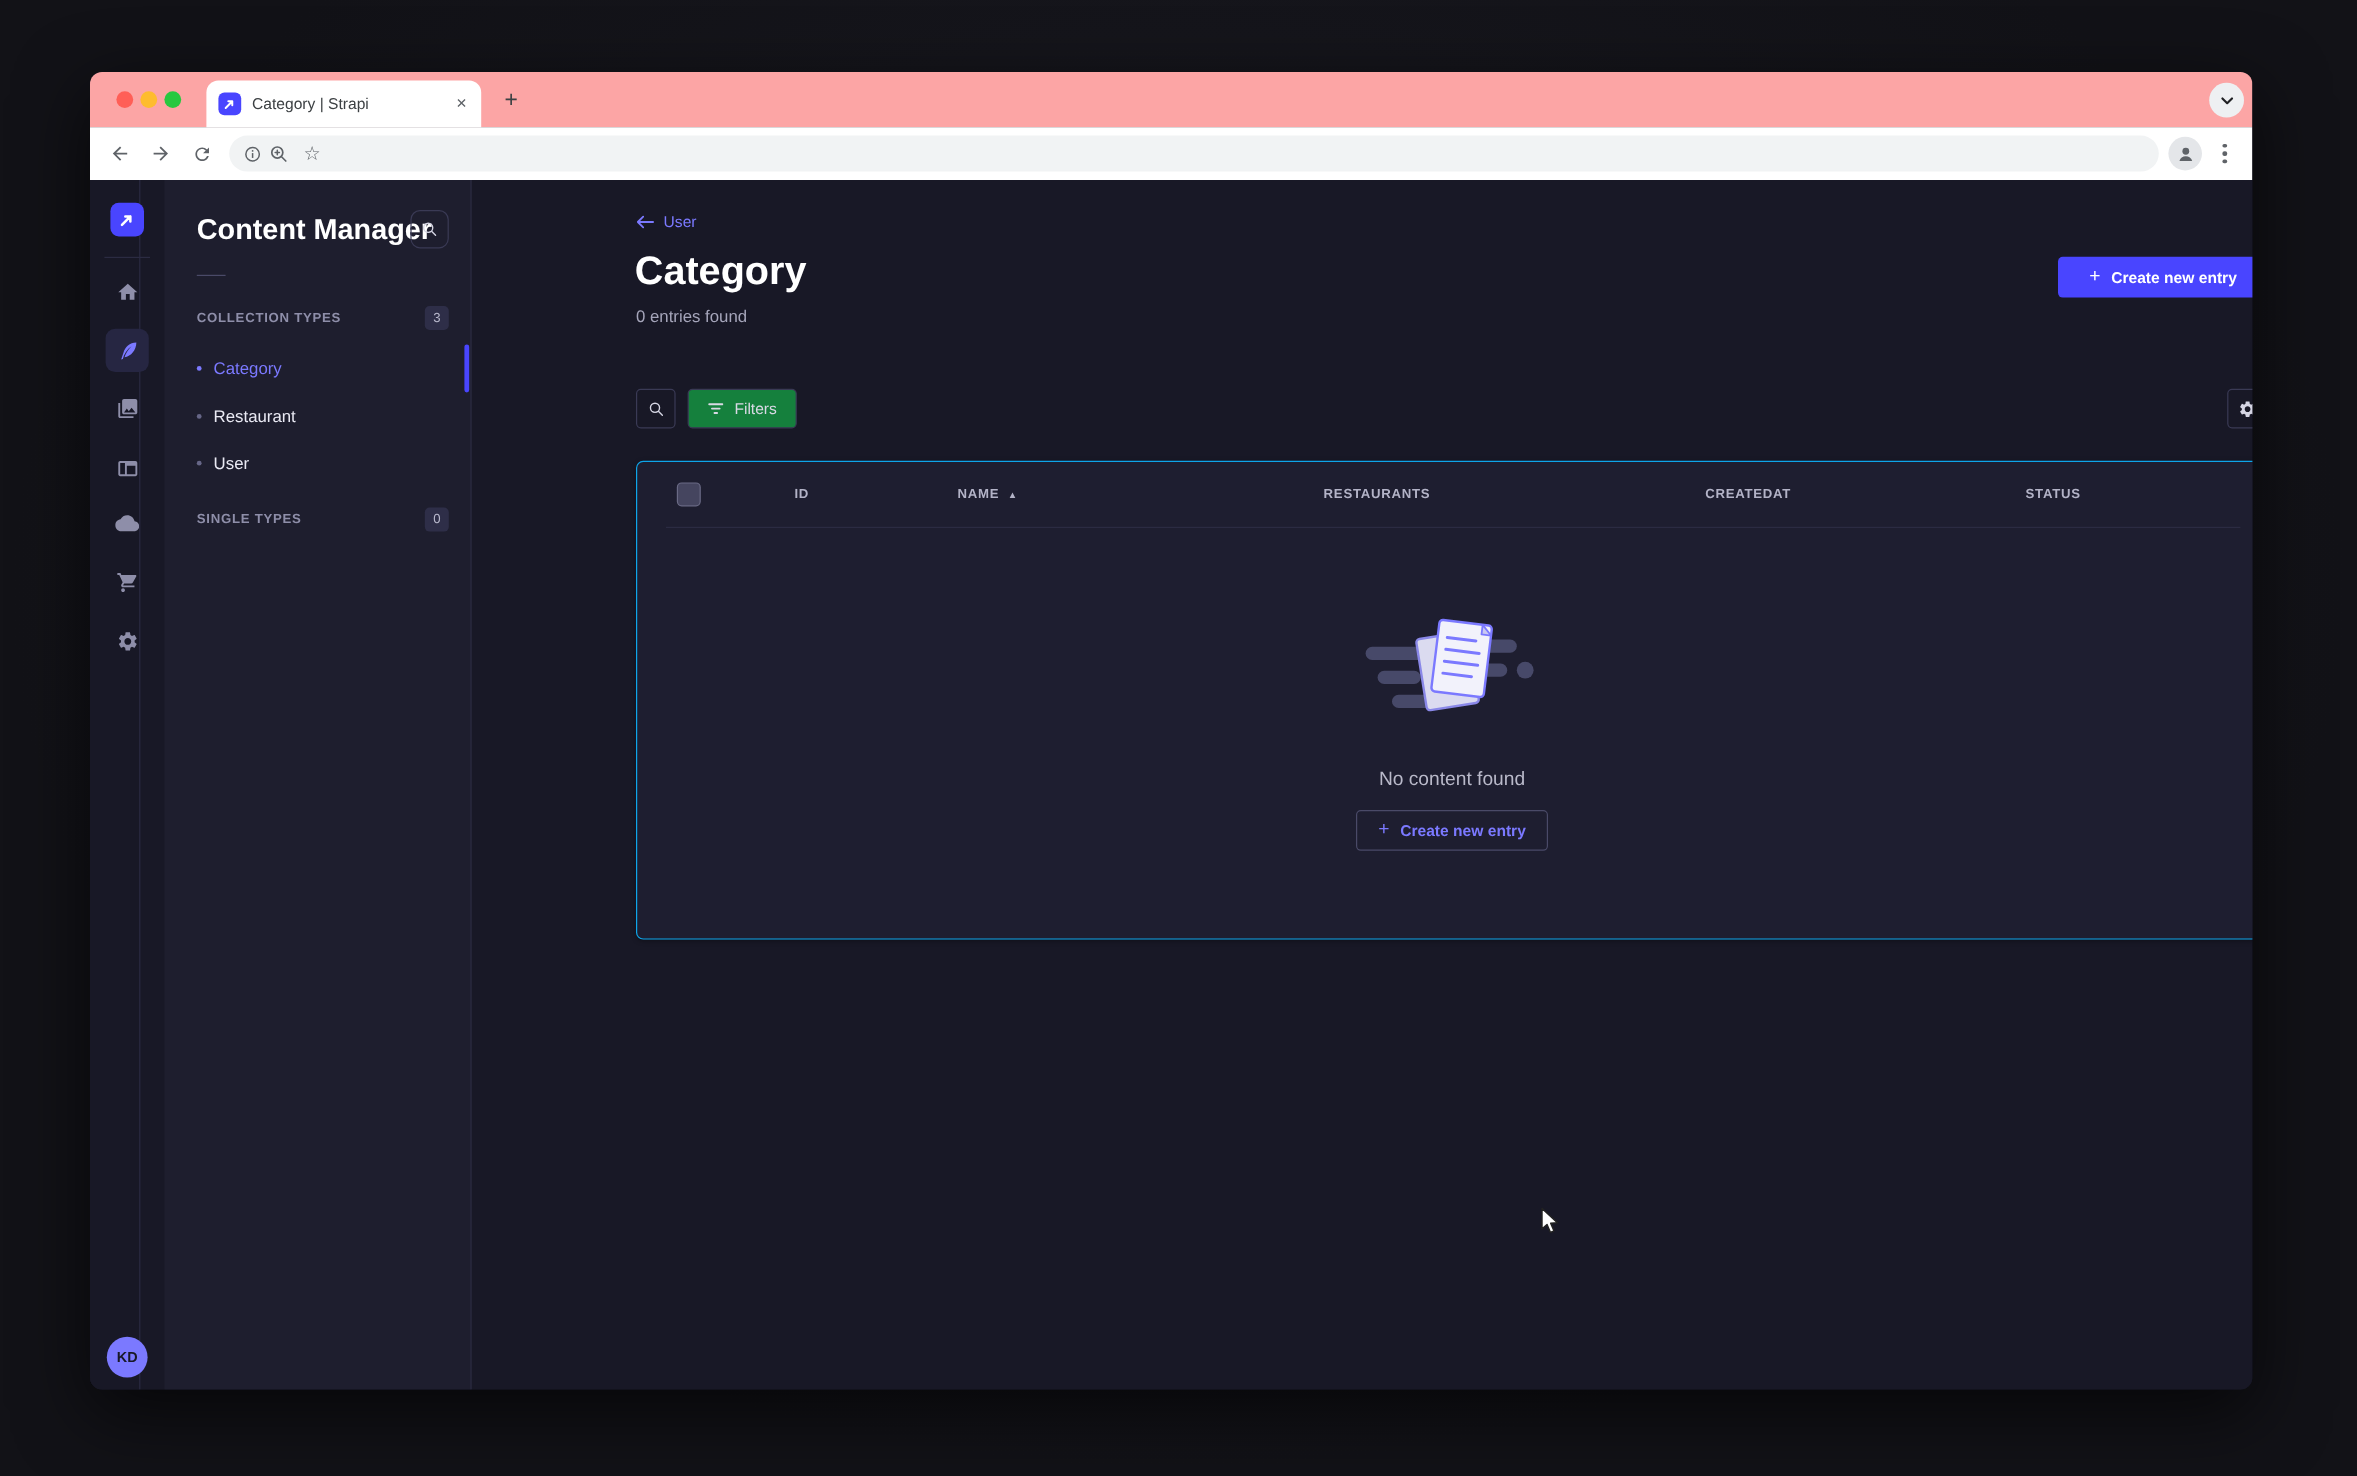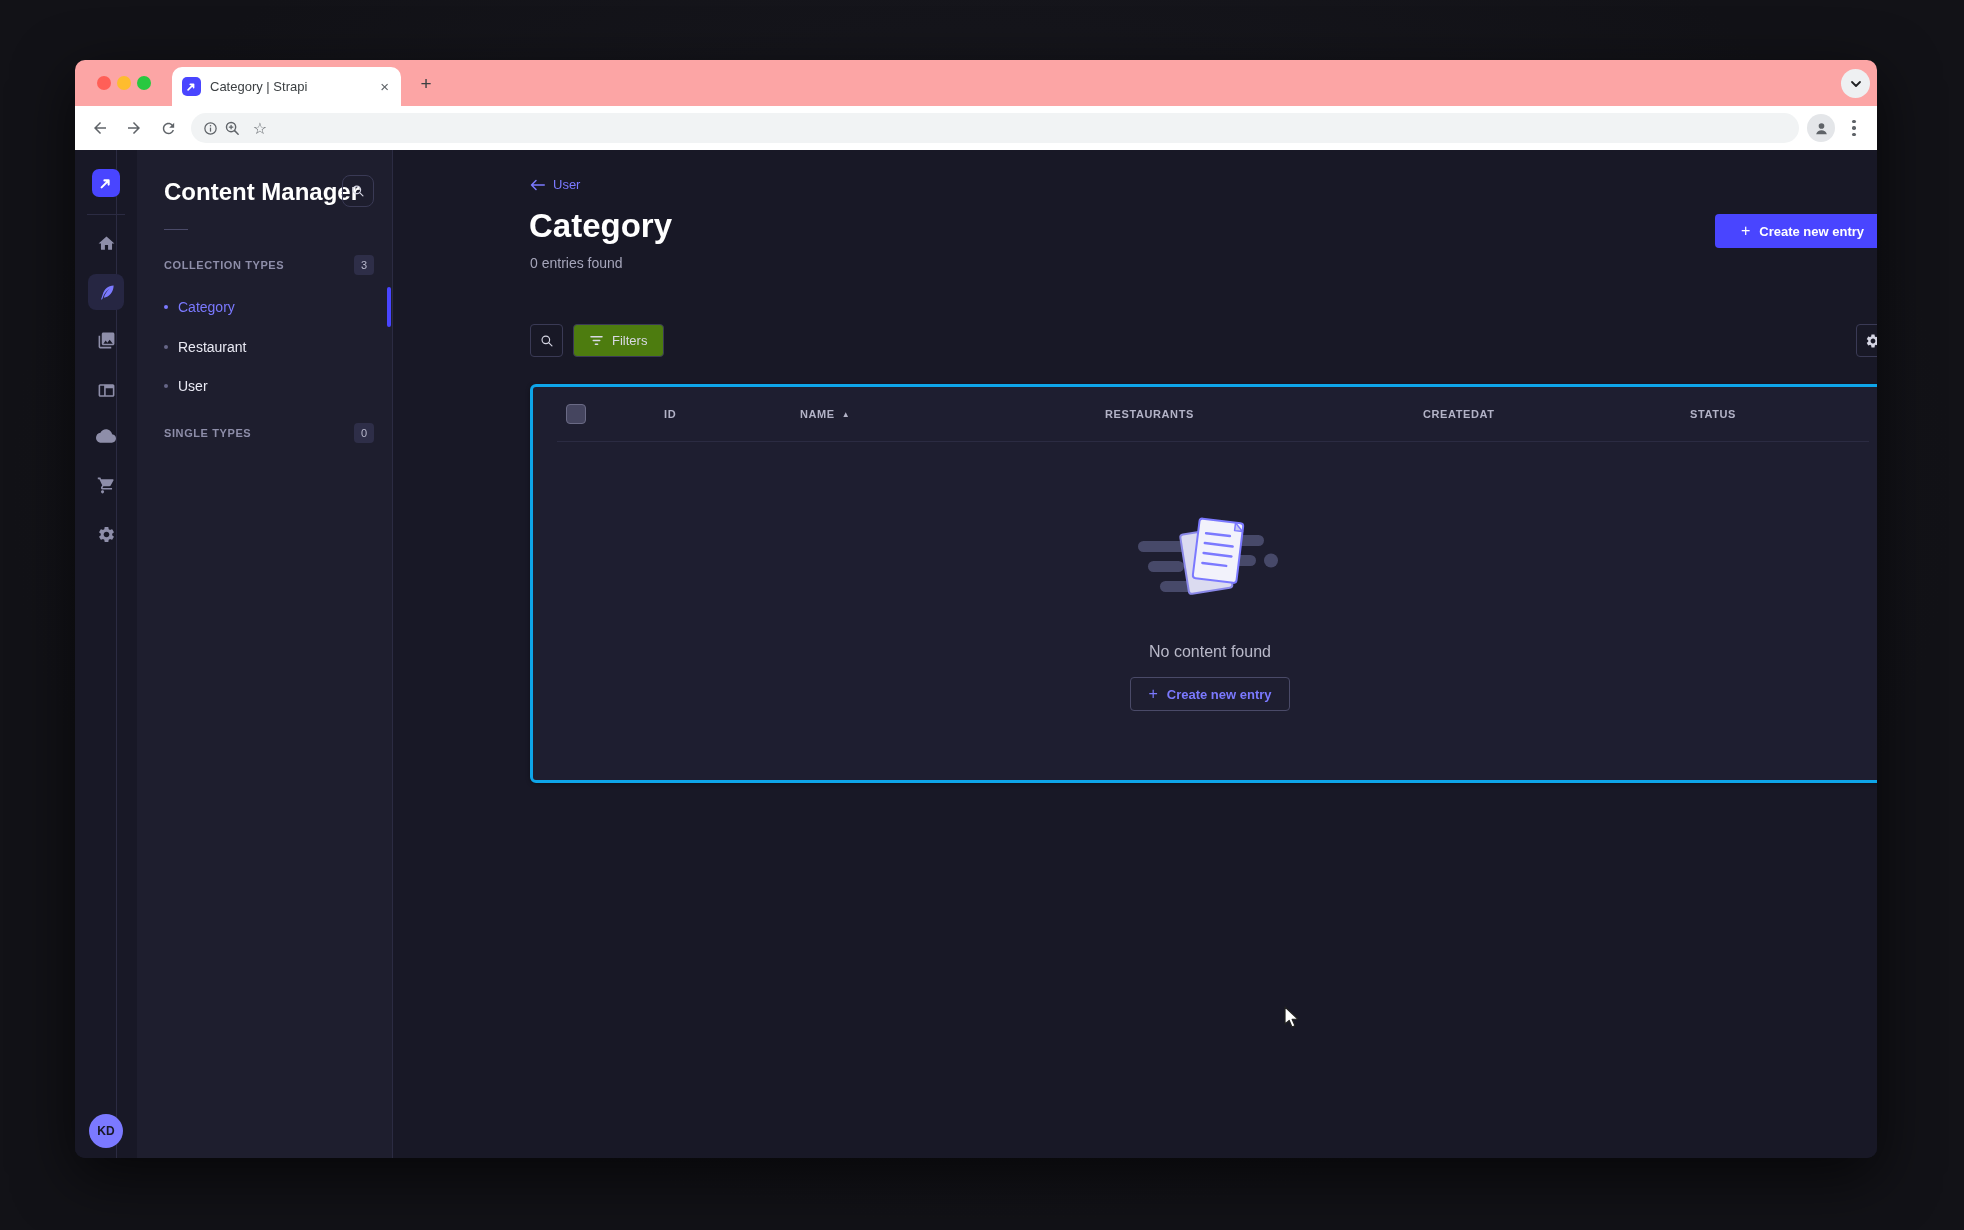--- a/index.html
+++ b/index.html
@@ -63,24 +63,24 @@
   .main { position:absolute; left:318px; top:0; width:1484px; height:100%; }
   .back-link { position:absolute; left:137px; top:27px; display:flex; align-items:center; gap:8px; font-size:13px; color:#7b79ff; }
   .page-title { position:absolute; left:136px; top:57px; font-size:33px; font-weight:700; color:#ffffff; }
   .page-subtitle { position:absolute; left:137px; top:105px; font-size:14px; color:#a5a5ba; }
   .btn-primary { position:absolute; left:1322px; top:64px; width:175px; height:34px; background:#4945ff; border-radius:4px; display:flex; align-items:center; justify-content:center; gap:9px; font-size:13px; font-weight:600; color:#ffffff; border:none; }
   .plus-glyph { font-size:16px; font-weight:400; line-height:1; }
 
   .tools-row { position:absolute; top:174px; left:0; width:100%; height:33px; }
   .icon-btn { position:absolute; width:33px; height:33px; border:1px solid #3a3a55; border-radius:4px; background:transparent; display:flex; align-items:center; justify-content:center; color:#d5d5e3; }
   .tools-search { left:137px; top:0; }
-  .btn-filters { position:absolute; left:180px; top:0; height:33px; padding:0 16px; background:#4d7c0f; border:1px solid #3a3a55; border-radius:4px; display:flex; align-items:center; gap:9px; font-size:13px; color:#d9d9e5; }
+  .btn-filters { position:absolute; left:180px; top:0; height:33px; padding:0 16px; background:#15803d; border:1px solid #3a3a55; border-radius:4px; display:flex; align-items:center; gap:9px; font-size:13px; color:#d9d9e5; }
   .tools-settings { left:1463px; top:0; }
 
-  .card { position:absolute; left:137px; top:234px; width:1360px; height:399px; background:#1e1e30; border:3px solid #0ea5e9; border-radius:6px; box-shadow:0 1px 4px rgba(0,0,0,.35);padding-left:12px; }
+  .card { position:absolute; left:137px; top:234px; width:1360px; height:399px; background:#1e1e30; border:1px solid #0ea5e9; border-radius:6px; box-shadow:0 1px 4px rgba(0,0,0,.35);padding-left:12px; }
   .thead { position:absolute; left:0; top:0; width:100%; height:54px; display:grid; grid-template-columns:131px 136px 305px 318px 267px 1fr; align-items:center; }
   .th { font-size:11px; font-weight:700; letter-spacing:.6px; color:#b3b3c7; text-transform:uppercase; display:flex; align-items:center; gap:7px; }
   .checkbox { width:20px; height:20px; margin-left:33px; background:#45455f; border:1px solid #6a6a85; border-radius:4px; }
   .sort-arrow { font-size:8px; color:#b3b3c7; }
   .thead-divider { position:absolute; left:24px; top:54px; width:1312px; height:1px; background:#2b2b42; }
 
   .empty-wrap { position:absolute; left:0; top:55px; width:100%; height:344px; display:flex; flex-direction:column; align-items:center; justify-content:center; gap:0; }
   .empty-msg { margin-top:28px; font-size:16px; color:#b9b9c9; }
   .btn-outline { margin-top:16px; height:34px; padding:0 17px; background:transparent; border:1px solid #4a4a68; border-radius:4px; display:flex; align-items:center; gap:9px; font-size:13px; font-weight:600; color:#7b79ff; }
 

